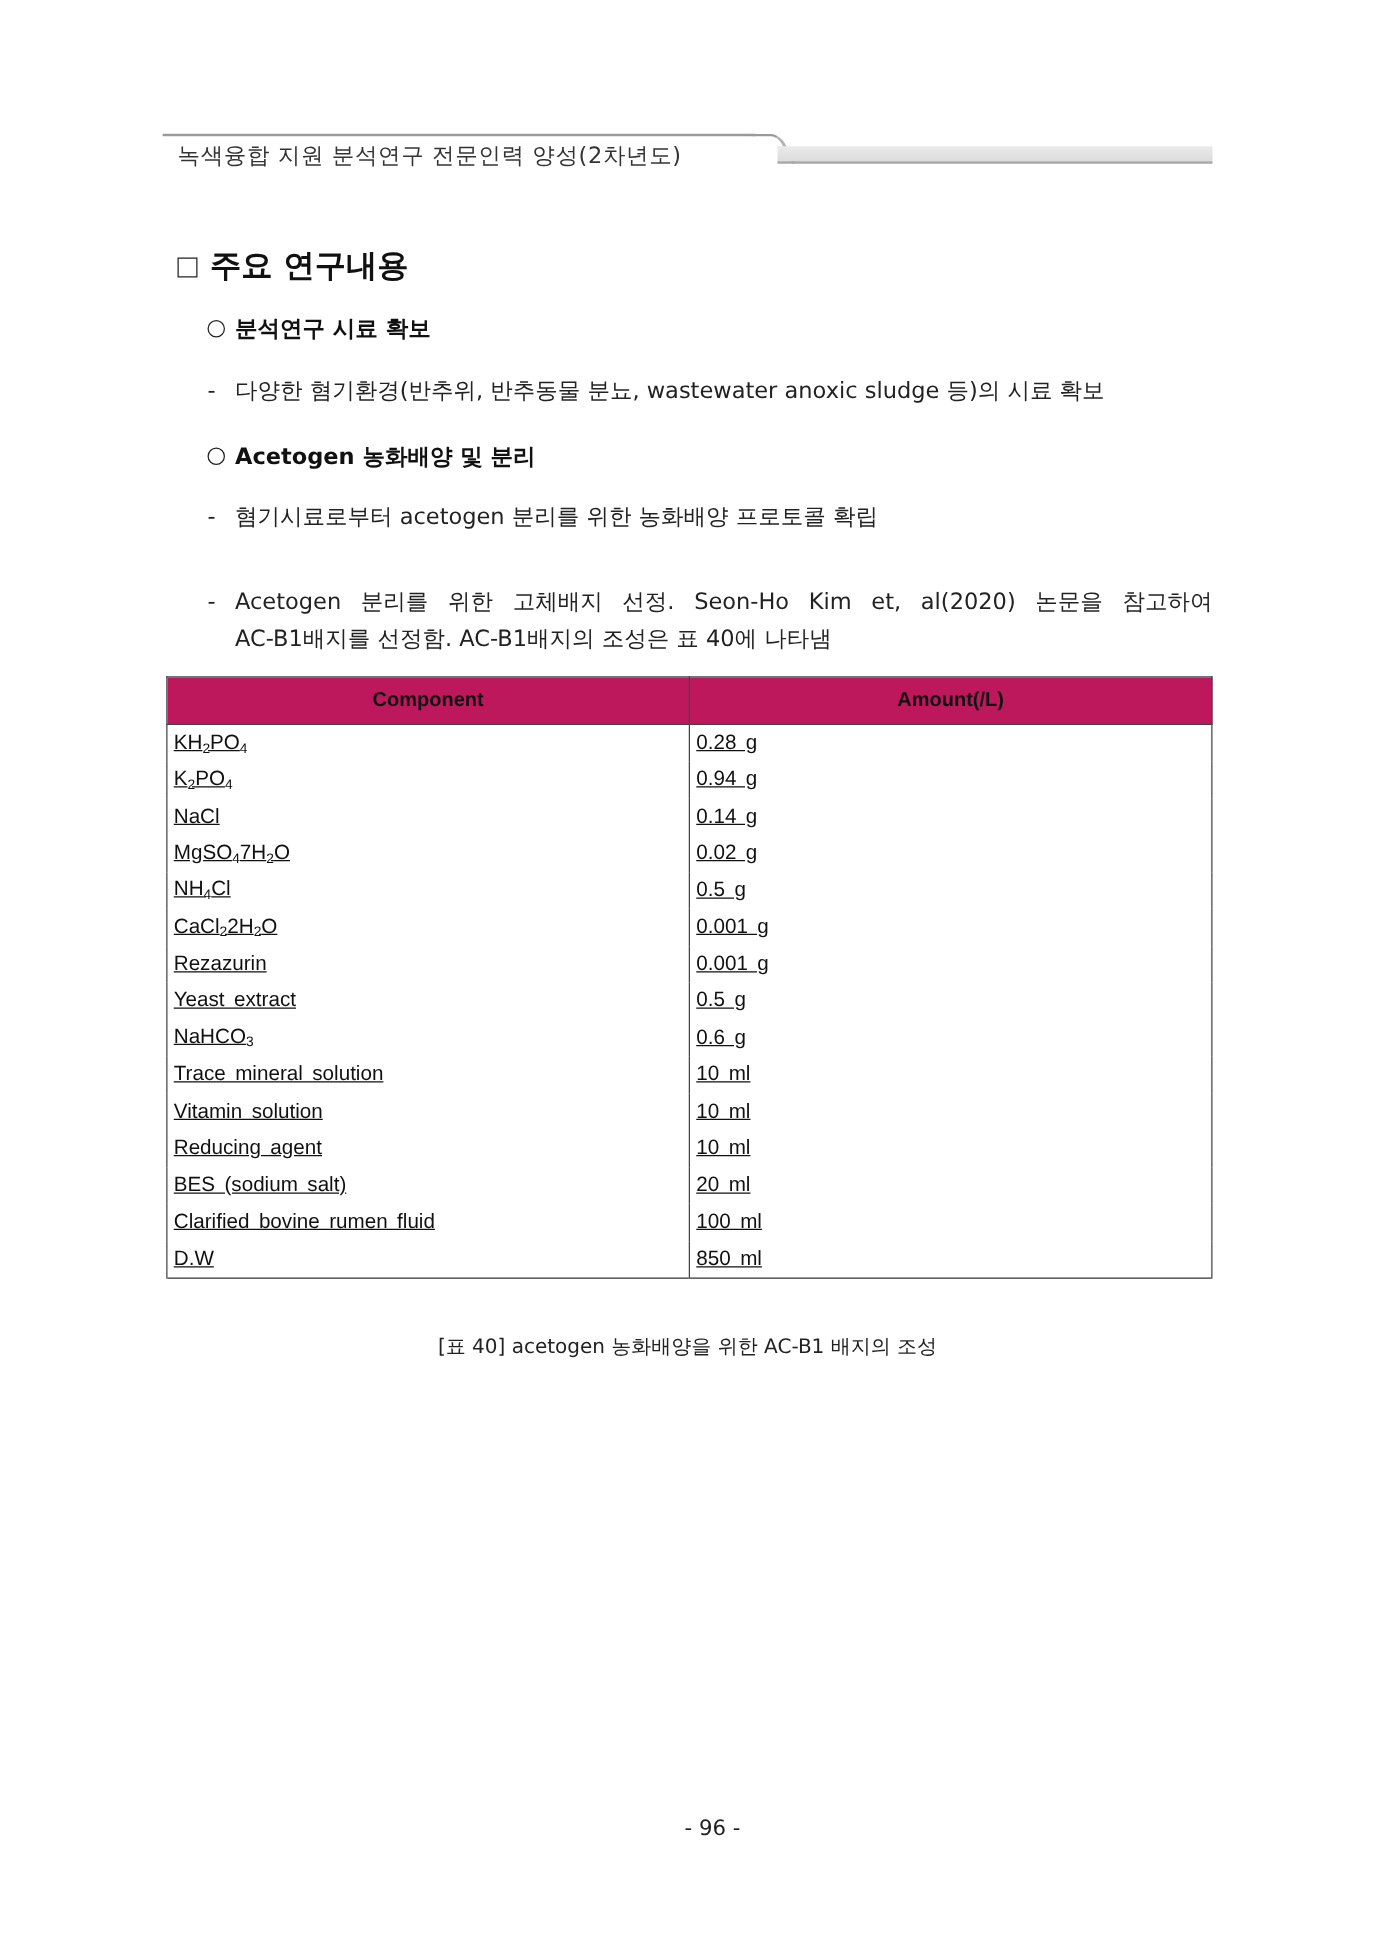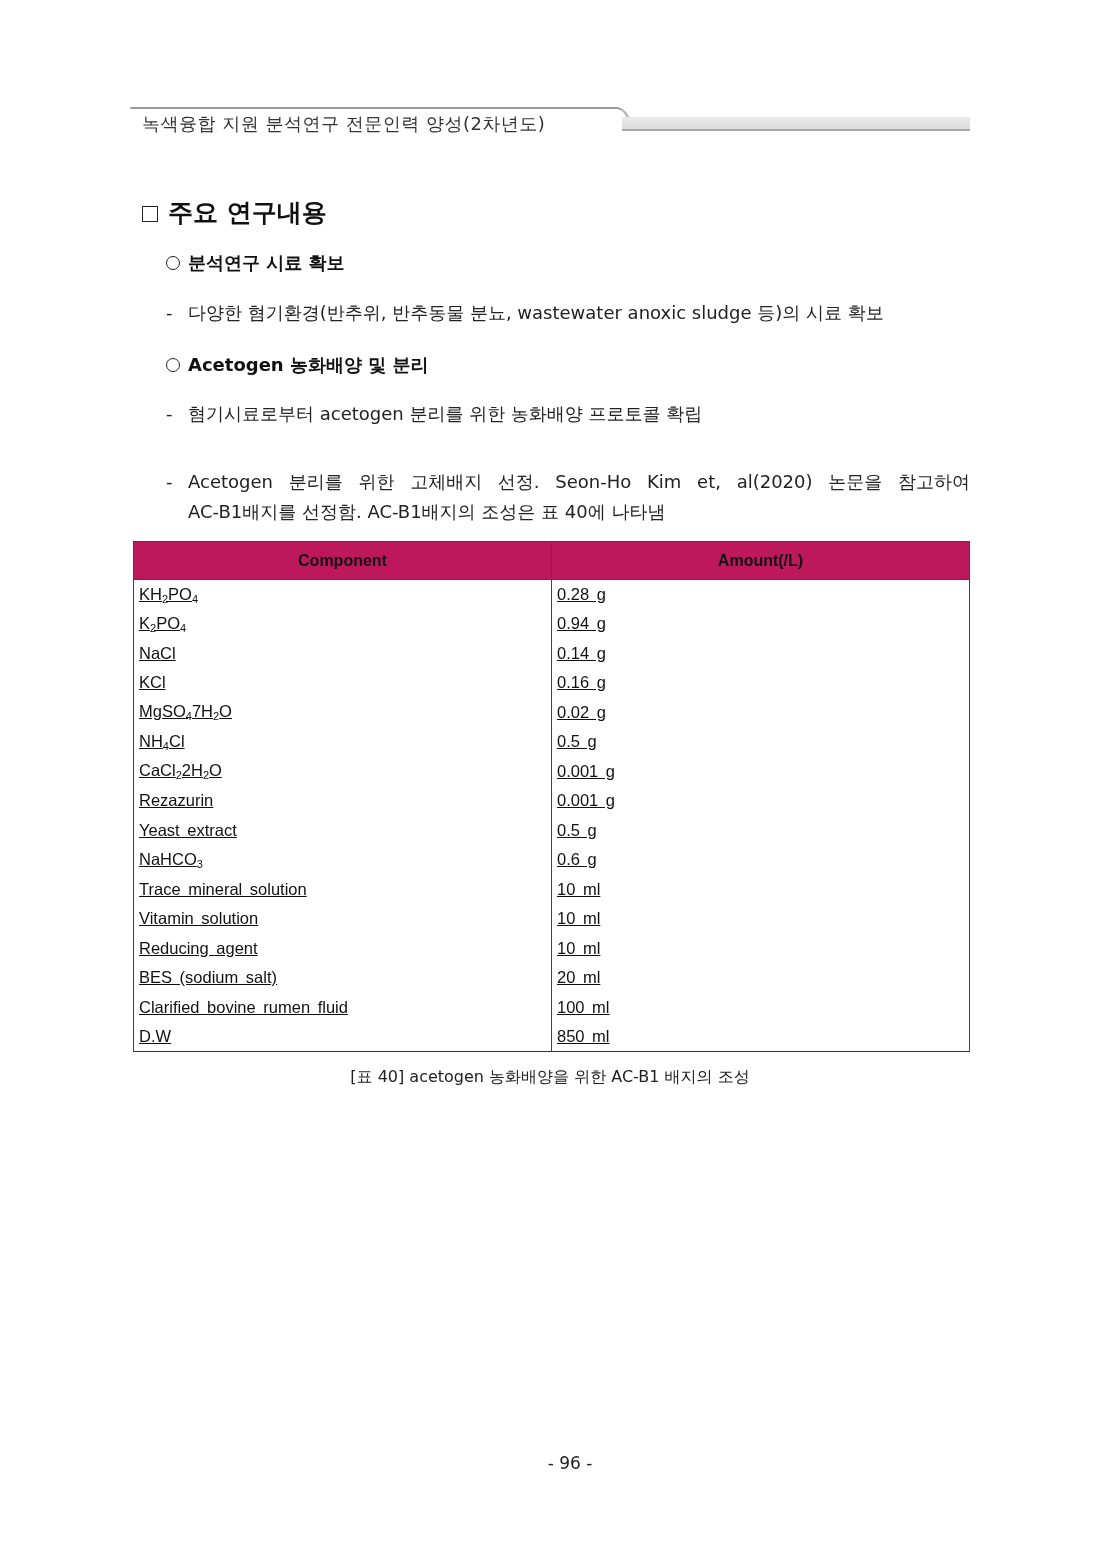--- a/index.html
+++ b/index.html
@@ -83,24 +83,20 @@
       </tr>
       <tr>
         <td class="c1"><span>K</span><sub>2</sub><span>PO</span><sub>4</sub><span></span></td>
         <td>0.94 g</td>
       </tr>
       <tr>
         <td class="c1"><span>NaCl</span></td>
         <td>0.14 g</td>
       </tr>
       <tr>
-        <td class="c1"><span>KCl</span></td>
-        <td>0.16 g</td>
-      </tr>
-      <tr>
         <td class="c1"><span>MgSO</span><sub>4</sub><span>7H</span><sub>2</sub><span>O</span></td>
         <td>0.02 g</td>
       </tr>
       <tr>
         <td class="c1"><span>NH</span><sub>4</sub><span>Cl</span></td>
         <td>0.5 g</td>
       </tr>
       <tr>
         <td class="c1"><span>CaCl</span><sub>2</sub><span>2H</span><sub>2</sub><span>O</span></td>
         <td>0.001 g</td>

